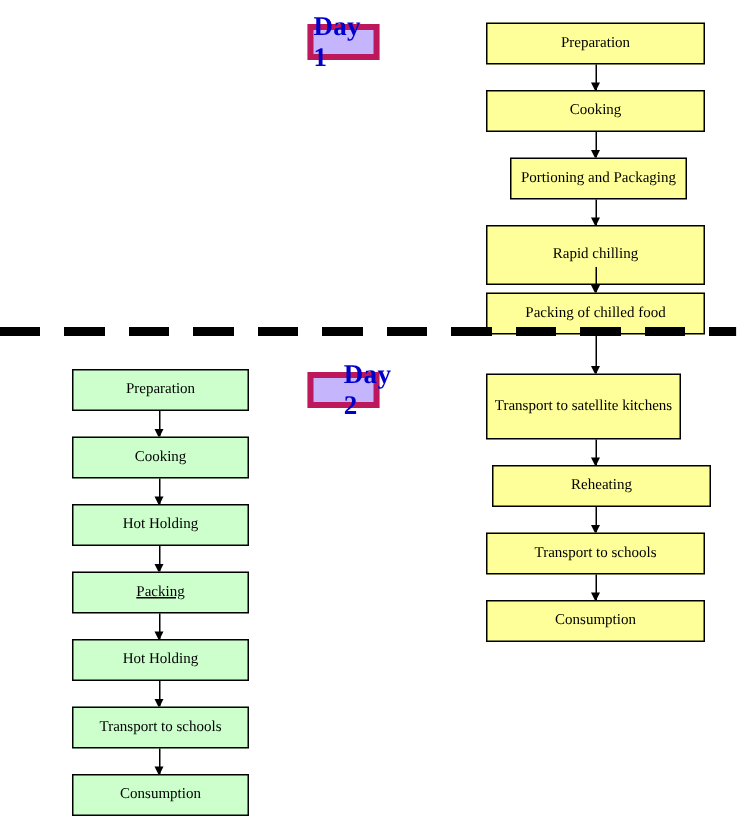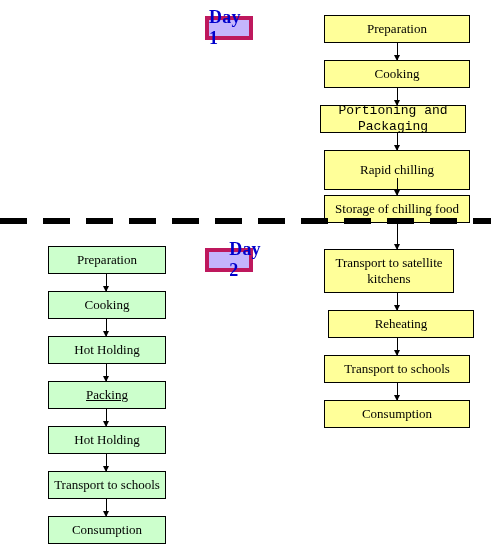--- a/index.html
+++ b/index.html
@@ -19,21 +19,21 @@
 
   
   .node {
     position: absolute;
     box-sizing: border-box;
     border: 1px solid #000000;
     display: flex;
     align-items: center;
     justify-content: center;
     text-align: center;
-    font-size: 13px;
+    font-size: 10px;
     color: #000000;
     line-height: 1.25;
     padding: 0 3px;
   }
 
   .node.yellow { background: #ffff99; }
   .node.green  { background: #ccffcc; }
 
   
   .arrow {
@@ -87,27 +87,27 @@
 <div id="diagram">
 
   <div class="day-label" style="left:205px; top:16px; width:48px; height:24px;">Day 1</div>
 
   <div class="node yellow" style="left:324px; top:15px; width:146px; height:28px;">Preparation</div>
   <div class="arrow" style="left:397px; top:43px; height:17px;"></div>
 
   <div class="node yellow" style="left:324px; top:60px; width:146px; height:28px;">Cooking</div>
   <div class="arrow" style="left:397px; top:88px; height:17px;"></div>
 
-  <div class="node yellow" style="left:320px; top:105px; width:146px; height:28px;font-family:Liberation Mono, monospace;">Portioning and Packaging</div>
+  <div class="node yellow" style="left:340px; top:105px; width:118px; height:28px;">Portioning and Packaging</div>
   <div class="arrow" style="left:397px; top:133px; height:17px;"></div>
 
   <div class="node yellow" style="left:324px; top:150px; width:146px; height:40px;">Rapid chilling</div>
   <div class="arrow" style="left:397px; top:178px; height:17px;"></div>
 
-  <div class="node yellow" style="left:324px; top:195px; width:146px; height:28px;">Storage of chilling food</div>
+  <div class="node yellow" style="left:324px; top:195px; width:146px; height:28px;">Packing of chilled food</div>
   <div class="arrow" style="left:397px; top:223px; height:26px;"></div>
 
   <div class="divider" style="top:218px;"></div>
 
   <div class="day-label" style="left:205px; top:248px; width:48px; height:24px;padding-left:32px;">Day 2</div>
 
   <div class="node yellow" style="left:324px; top:249px; width:130px; height:44px;">Transport to satellite kitchens</div>
   <div class="arrow" style="left:397px; top:293px; height:17px;"></div>
 
   <div class="node yellow" style="left:328px; top:310px; width:146px; height:28px;">Reheating</div>

